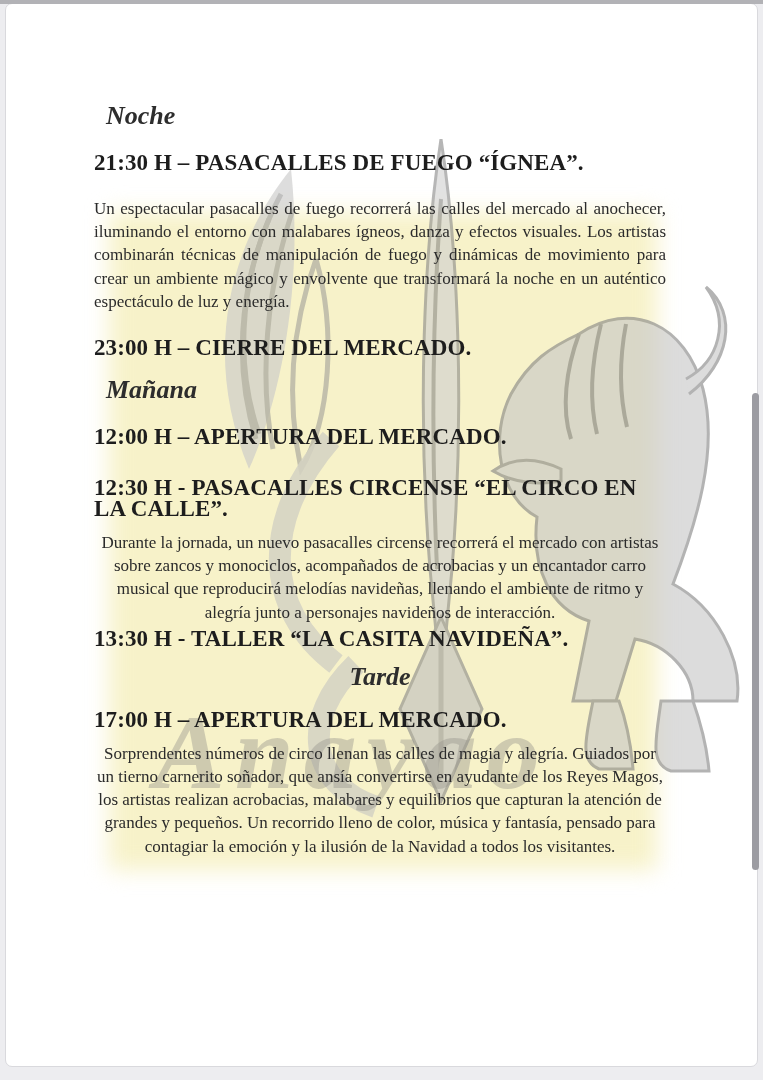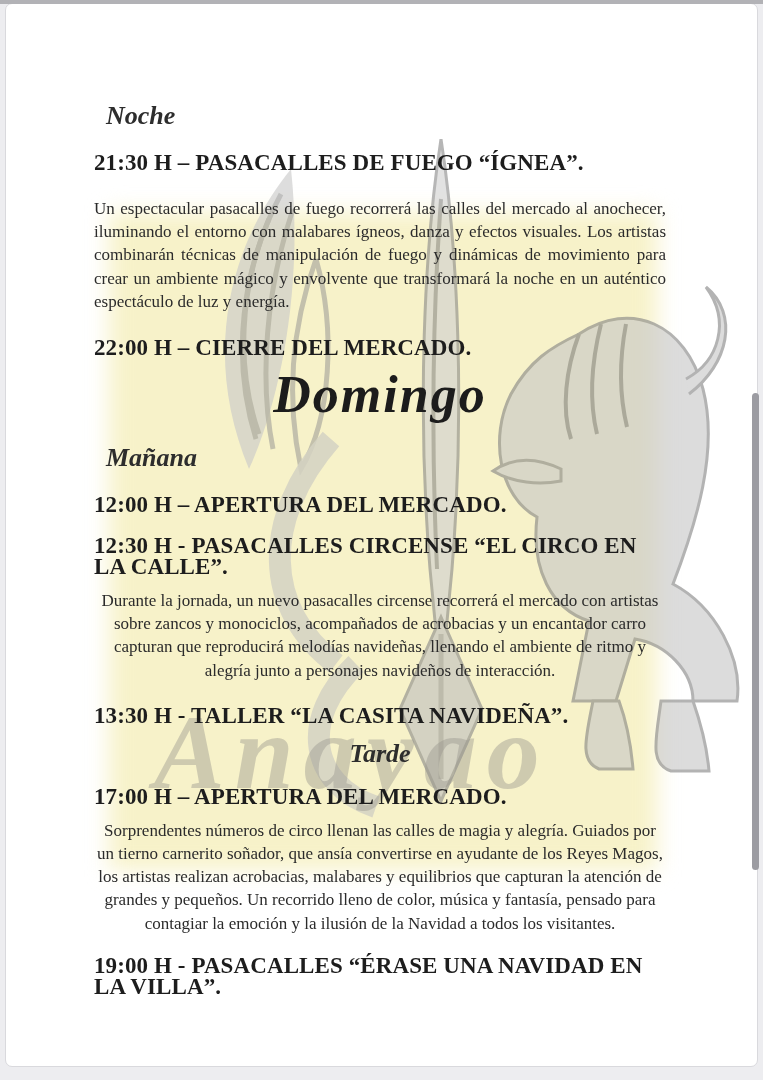--- a/index.html
+++ b/index.html
@@ -39,21 +39,21 @@
     margin:6px 0 0 0;letter-spacing:2px;
   }
   .event{
     font-weight:700;font-size:23px;line-height:21px;color:#1d1d1d;
     margin:0;letter-spacing:.1px;
   }
   .para{
     font-size:17px;line-height:23.2px;text-align:justify;color:#2b2b2b;margin:0;
   }
   .mt-20{margin-top:20px;} .mt-16{margin-top:16px;} .mt-14{margin-top:24px;}
-  .mt-13{margin-top:20px;} .mt-12{margin-top:12px;text-align:center;} .mt-10{margin-top:23px;}
+  .mt-13{margin-top:30px;} .mt-12{margin-top:12px;text-align:center;} .mt-10{margin-top:4px;}
   .scroll-thumb{
     position:absolute;left:752px;top:393px;width:7px;height:477px;
     background:#9c9ca2;border-radius:4px;z-index:9;
   }
 </style>
 </head>
 <body>
 
 <div class="top-edge"></div>
 
@@ -102,40 +102,38 @@
   <div class="wm-text">Anayao</div>
 
   <div class="content">
 
     <h2 class="script-h">Noche</h2>
 
     <p class="event mt-20">21:30 H – PASACALLES DE FUEGO “ÍGNEA”.</p>
 
     <p class="para mt-14">Un espectacular pasacalles de fuego recorrerá las calles del mercado al anochecer, iluminando el entorno con malabares ígneos, danza y efectos visuales. Los artistas combinarán técnicas de manipulación de fuego y dinámicas de movimiento para crear un ambiente mágico y envolvente que transformará la noche en un auténtico espectáculo de luz y energía.</p>
 
-    <p class="event mt-14">22:00 H – CIERRE DEL MERCADO.</p>
+    <p class="event mt-14">23:00 H – CIERRE DEL MERCADO.</p>
 
-    <h1 class="day-h">Domingo</h1>
 
     <h2 class="script-h mt-16">Mañana</h2>
 
     <p class="event mt-20">12:00 H – APERTURA DEL MERCADO.</p>
 
     <p class="event mt-13">12:30 H - PASACALLES CIRCENSE “EL CIRCO EN LA CALLE”.</p>
 
-    <p class="para mt-12">Durante la jornada, un nuevo pasacalles circense recorrerá el mercado con artistas sobre zancos y monociclos, acompañados de acrobacias y un encantador carro capturan que reproducirá melodías navideñas, llenando el ambiente de ritmo y alegría junto a personajes navideños de interacción.</p>
+    <p class="para mt-12">Durante la jornada, un nuevo pasacalles circense recorrerá el mercado con artistas sobre zancos y monociclos, acompañados de acrobacias y un encantador carro musical que reproducirá melodías navideñas, llenando el ambiente de ritmo y alegría junto a personajes navideños de interacción.</p>
 
     <p class="event mt-10">13:30 H - TALLER “LA CASITA NAVIDEÑA”.</p>
 
 
     <h2 class="script-h mt-12">Tarde</h2>
 
     <p class="event mt-16">17:00 H – APERTURA DEL MERCADO.</p>
 
 
     <p class="para mt-12">Sorprendentes números de circo llenan las calles de magia y alegría. Guiados por un tierno carnerito soñador, que ansía convertirse en ayudante de los Reyes Magos, los artistas realizan acrobacias, malabares y equilibrios que capturan la atención de grandes y pequeños. Un recorrido lleno de color, música y fantasía, pensado para contagiar la emoción y la ilusión de la Navidad a todos los visitantes.</p>
 
-    <p class="event mt-13">19:00 H - PASACALLES “ÉRASE UNA NAVIDAD EN LA VILLA”.</p>
 
   </div>
 </div>
 
 <div class="scroll-thumb"></div>
 
 </body></html>

